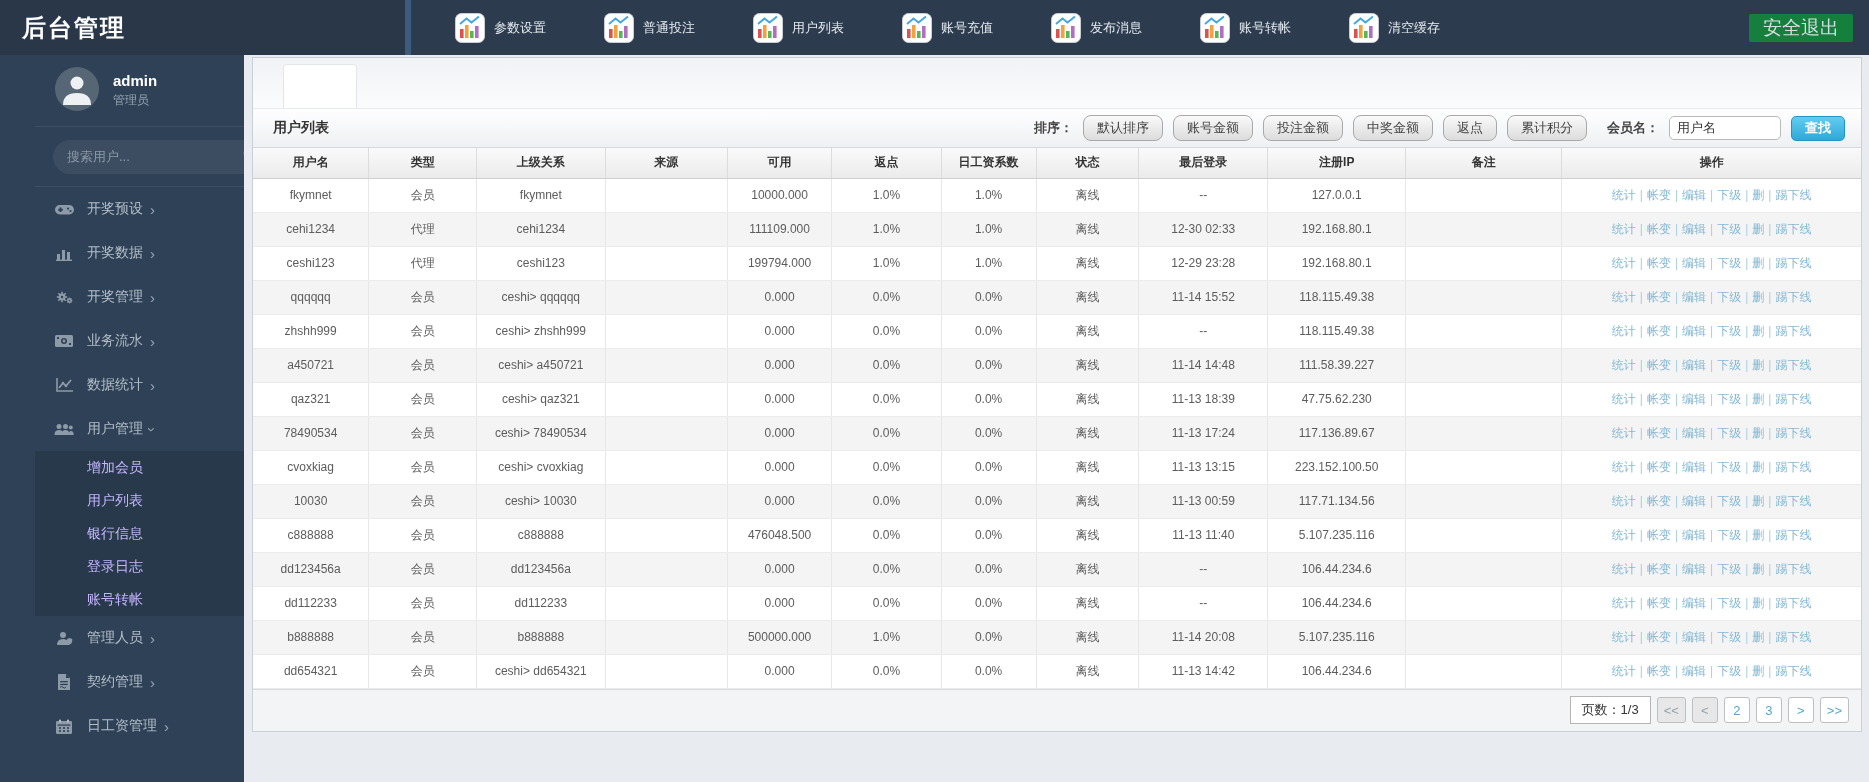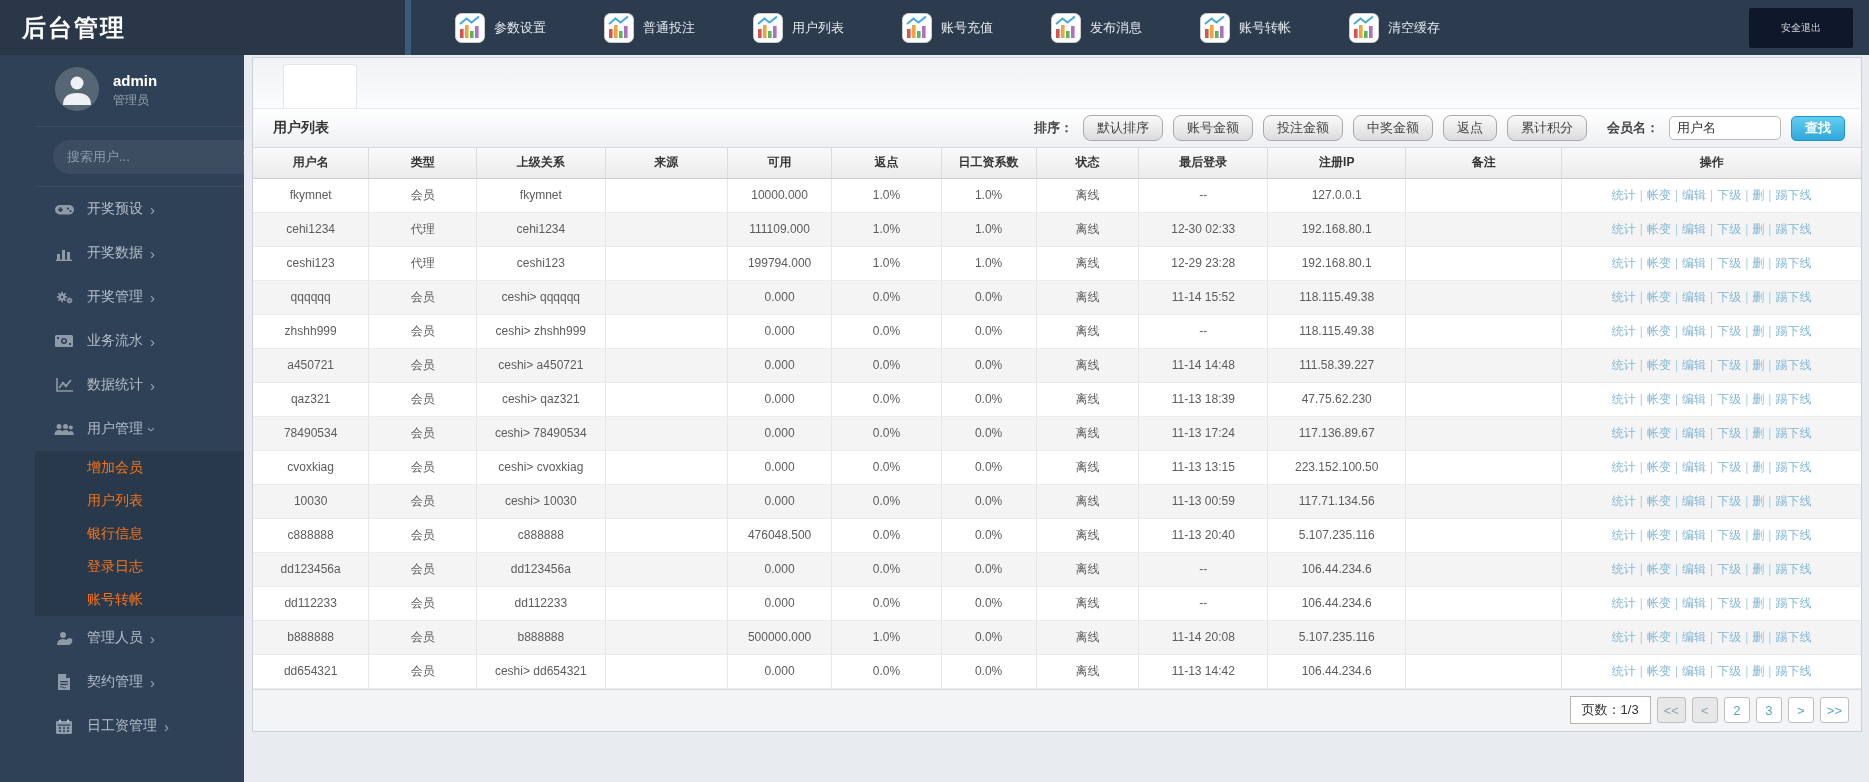--- a/index.html
+++ b/index.html
@@ -8,22 +8,22 @@
 
   
   .topbar { height:55px; background:#2c3b4d; display:flex; align-items:center; position:relative; }
   .brand { width:405px; height:55px; background:#293749; display:flex; align-items:center; padding-left:22px; flex-shrink:0; }
   .brand h1 { color:#fff; font-size:24px; font-weight:bold; letter-spacing:2px; }
   .top-divider { width:6px; height:55px; background:#3d5b7c; flex-shrink:0; }
   .topnav { display:flex; align-items:flex-start; gap:58px; margin-left:44px; }
   .nav-item { display:flex; align-items:center; gap:9px; cursor:pointer; }
   .nav-icon { width:30px; height:30px; display:inline-flex; }
   .nav-label { color:#e4eaf0; font-size:13px; white-space:nowrap; }
-  .logout-btn { margin-left:auto; margin-right:16px; background:#0f172a; color:#d6dde3;
-    border:none; font-size:10px; width:104px; height:40px; cursor:pointer; border-radius:2px; }
+  .logout-btn { margin-left:auto; margin-right:16px; background:#15803d; color:#d6dde3;
+    border:none; font-size:19px; width:104px; height:28px; cursor:pointer; border-radius:2px; }
 
   
   .layout { display:flex; height:727px; }
 
   
   .sidebar { width:244px; background:#2f4156; flex-shrink:0; overflow:hidden;padding-left:35px; }
   .user-block { height:72px; display:flex; align-items:center; gap:14px; padding:0 20px;
     border-bottom:1px solid rgba(255,255,255,0.07); }
   .user-name { color:#ffffff; font-size:15px; font-weight:bold; }
   .user-role { color:#96a4b1; font-size:12px; margin-top:3px; }
@@ -35,21 +35,21 @@
     color:#84cc16; font-size:13px; }
   .search-pill input::placeholder { color:#8d9aa8; }
   .menu { list-style:none; }
   .menu > li.menu-item { height:44px; display:flex; align-items:center; padding-left:17px;
     color:#b3bec9; font-size:14px; cursor:pointer; }
   .mi-icon { width:24px; display:inline-flex; justify-content:center; margin-right:11px; }
   .mi-chevron { margin-left:7px; font-size:15px; color:#9aa7b4; display:inline-block; }
   .mi-chevron.down { transform:rotate(90deg); }
   .submenu { list-style:none; background:#28394c; }
   .submenu li { height:33px; display:flex; align-items:center; padding-left:52px;
-    color:#f97316; font-size:14px; cursor:pointer; }
+    color:#c4b5fd; font-size:14px; cursor:pointer; }
 
   
   .main { flex:1; padding:2px 7px 0 8px; }
   .panel { background:#fff; border:1px solid #c9d0d7; }
   .panel-top { height:50px; background:linear-gradient(180deg,#f0f2f5,#fbfcfd); position:relative; }
   .content-tab { position:absolute; left:30px; top:6px; width:74px; height:44px;
     background:#fff; border:1px solid #e2e6ea; border-bottom:none; border-radius:4px 4px 0 0; }
   .panel-header { height:40px; background:linear-gradient(180deg,#ffffff,#eef0f3);
     border-top:1px solid #e7eaed; border-bottom:1px solid #d5d9dd;
     display:flex; align-items:center; padding:0 16px 0 20px; }
@@ -586,21 +586,21 @@
             </tr>
             <tr>
               <td>c888888</td>
               <td>会员</td>
               <td>c888888</td>
               <td></td>
               <td>476048.500</td>
               <td>0.0%</td>
               <td>0.0%</td>
               <td>离线</td>
-              <td>11-13 20:40</td>
+              <td>11-13 11:40</td>
               <td>5.107.235.116</td>
               <td></td>
               <td><a class="action-link">统计</a><span class="action-sep">|</span><a class="action-link">帐变</a><span class="action-sep">|</span><a class="action-link">编辑</a><span class="action-sep">|</span><a class="action-link">下级</a><span class="action-sep">|</span><a class="action-link">删</a><span class="action-sep">|</span><a class="action-link">踢下线</a></td>
             </tr>
             <tr>
               <td>dd123456a</td>
               <td>会员</td>
               <td>dd123456a</td>
               <td></td>
               <td>0.000</td>

